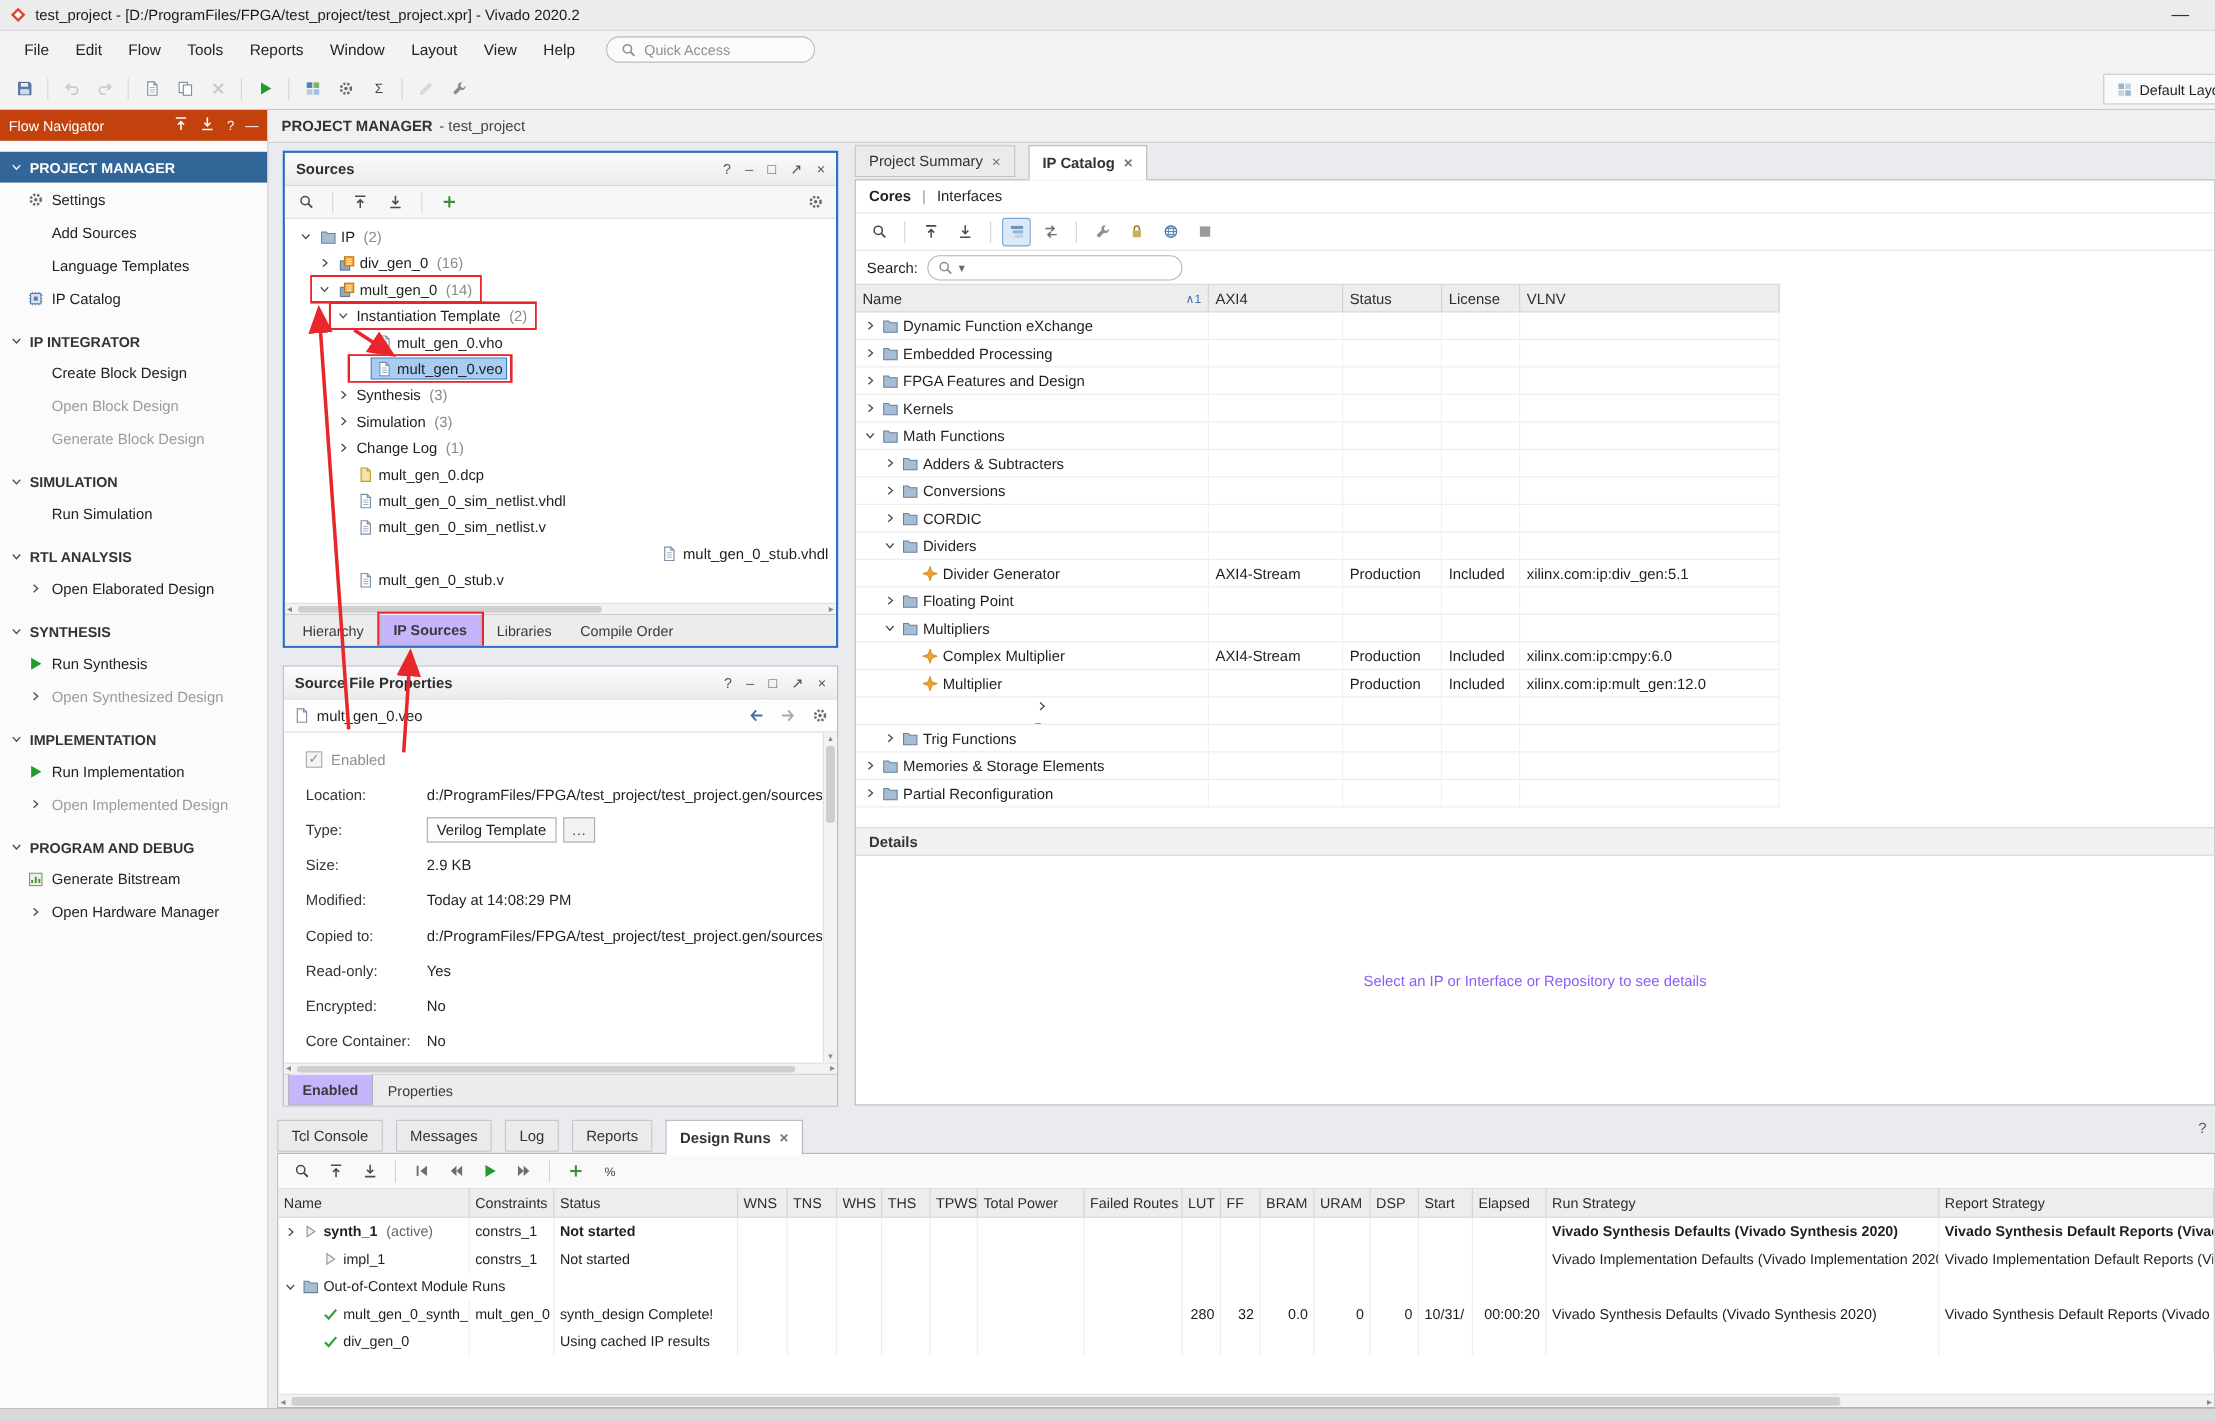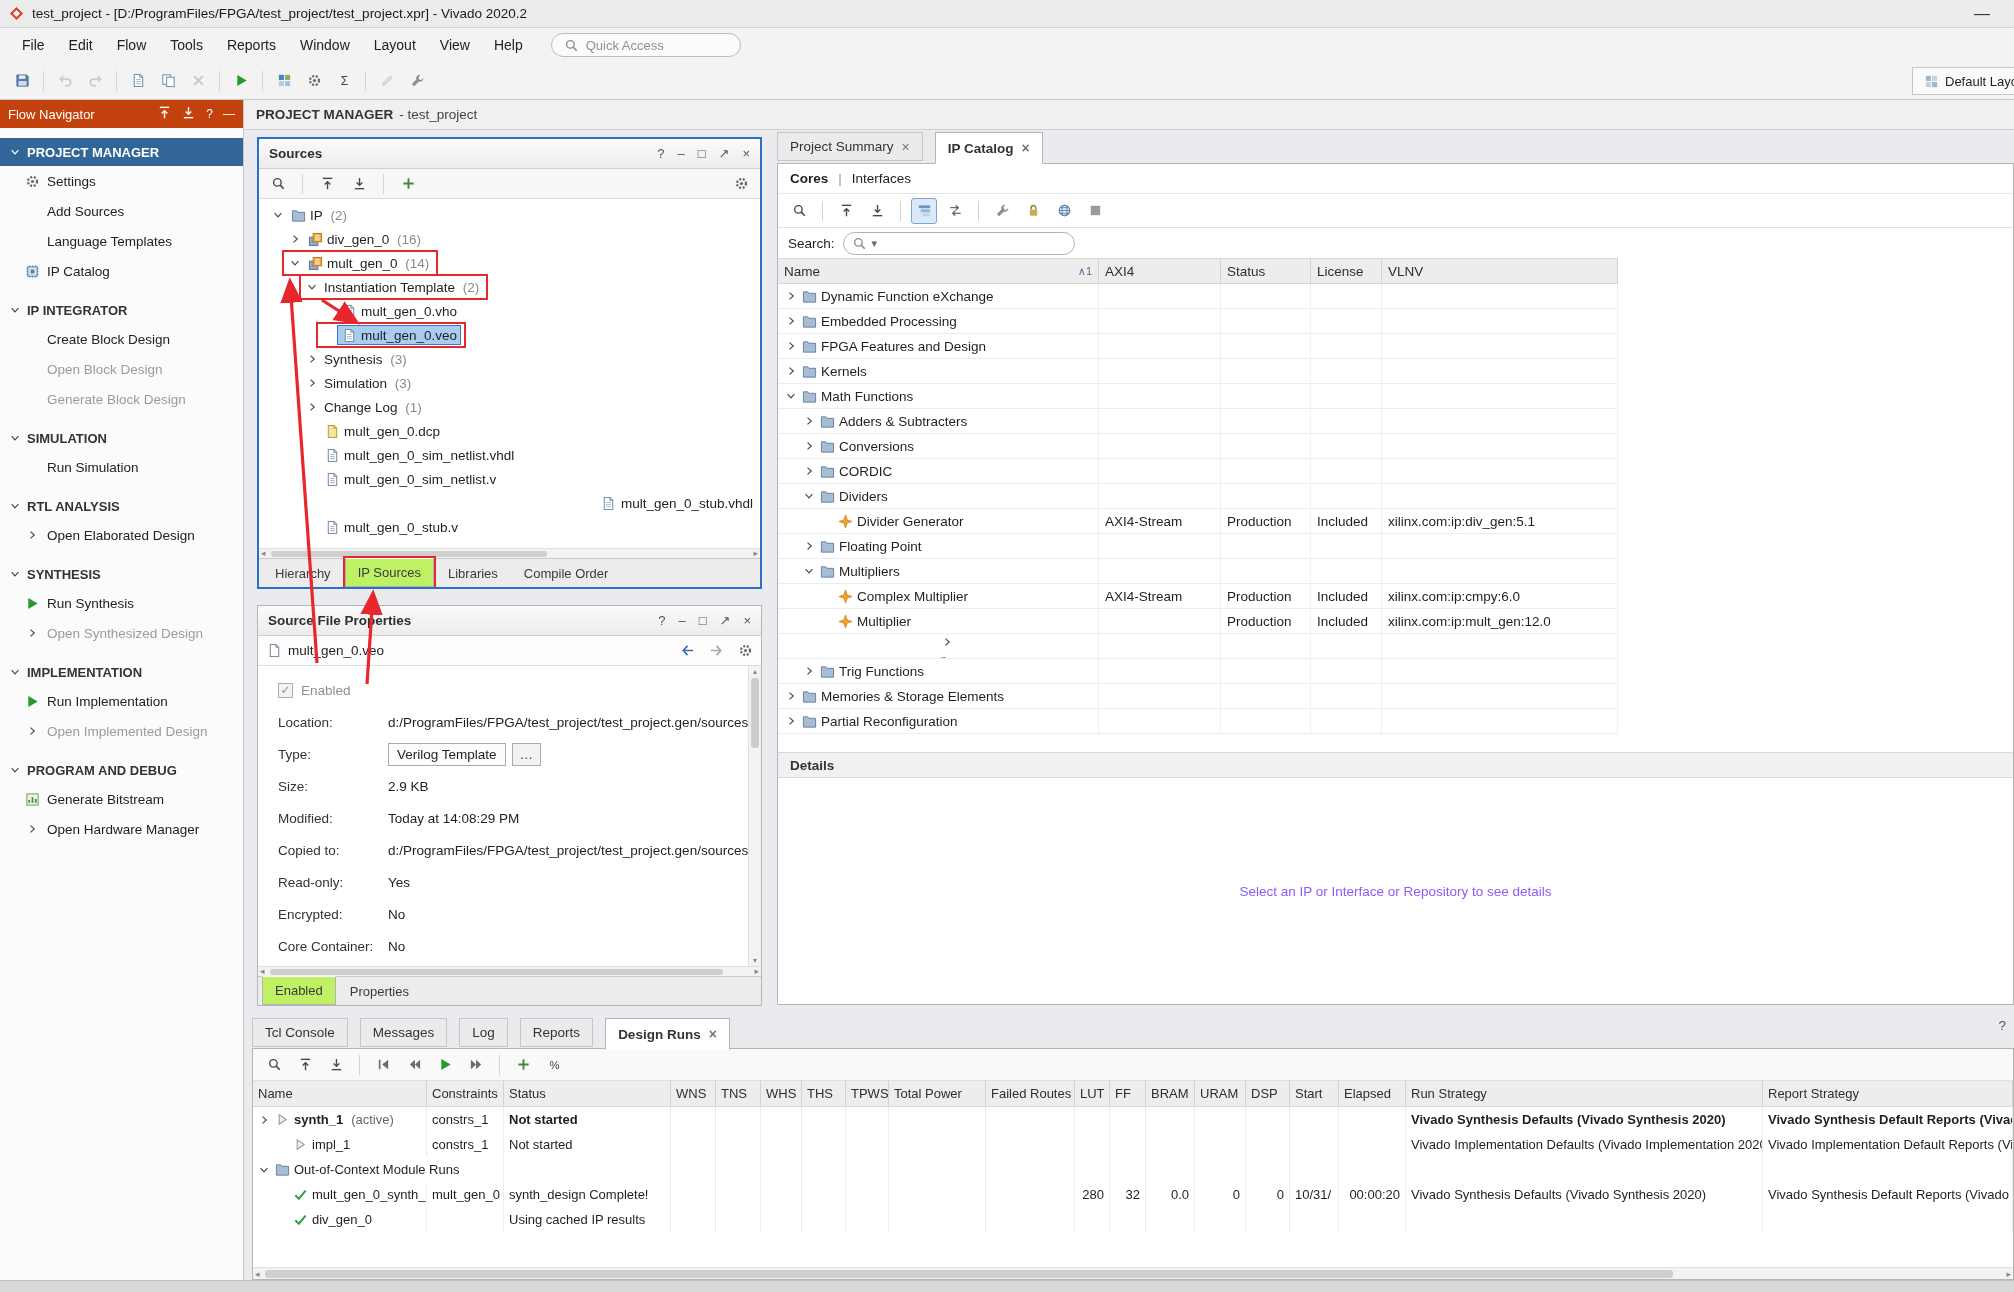--- a/index.html
+++ b/index.html
@@ -51,21 +51,21 @@
 .rowinner{display:inline-flex;align-items:center;gap:3px;padding:0 4px;height:22px}
 .redbox{box-shadow:0 0 0 2px #e8262b}
 .lblgrp{display:inline-flex;align-items:center;gap:4px;padding:1px 3px}
 .lblgrp.selected{background:#a9cdf2;outline:1.5px solid #3c77c2}
 .count{color:#8a8a8a}
 .hscroll{height:10px;min-height:10px;background:#f2f2f2;border-top:1px solid #e0e0e0;position:relative}
 .hthumb{position:absolute;top:2px;height:6px;background:#cfcfcf;border-radius:3px}
 .harrow{position:absolute;top:-1px;color:#888;font-size:9px}
 .tabs-bottom{height:29px;min-height:29px;background:#ececec;border-top:1px solid #c9c9c9;display:flex;align-items:stretch;padding:0 4px;font-size:13px;gap:2px}
 .tabs-bottom .tab{display:inline-flex;align-items:center;padding:0 12px;color:#3a3a3a;position:relative}
-.tabs-bottom .tab.active{background:#bef264;border:1px solid #b3b3b3;border-top:1px solid #fff;margin-top:-1px;font-weight:normal}
+.tabs-bottom .tab.active{background:#c4b5fd;border:1px solid #b3b3b3;border-top:1px solid #fff;margin-top:-1px;font-weight:bold}
 .tabs-bottom .tab.redbox{z-index:2}
 
 #props-panel{left:257px;top:605px;width:505px;height:401px;font-size:13.5px}
 #props-sub{height:30px;min-height:30px;border-bottom:1px solid #ddd;display:flex;align-items:center;gap:6px;padding:0 8px;background:#fdfdfd}
 #props-body{flex:1;display:flex;overflow:hidden}
 #props-fields{flex:1;padding:8px 0 0 20px;overflow:hidden}
 .enabled-row{height:32px;display:flex;align-items:center;gap:8px;color:#8f8f8f}
 .cbx{width:15px;height:15px;border:1px solid #ababab;background:#f4f4f4;color:#8f8f8f;font-size:12px;display:inline-flex;align-items:center;justify-content:center}
 .prow{height:32px;display:flex;align-items:center}
 .plabel{width:110px;min-width:110px;color:#333}

